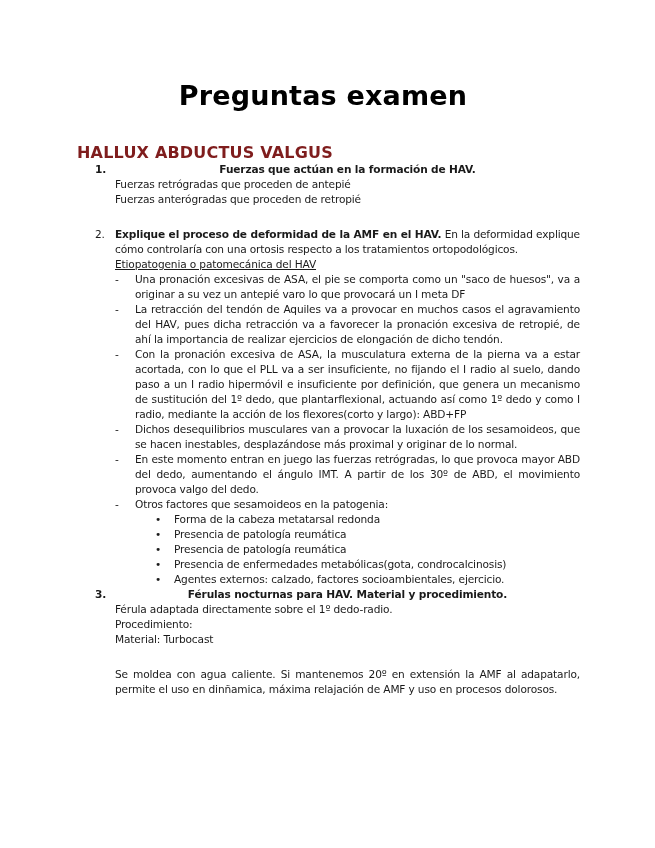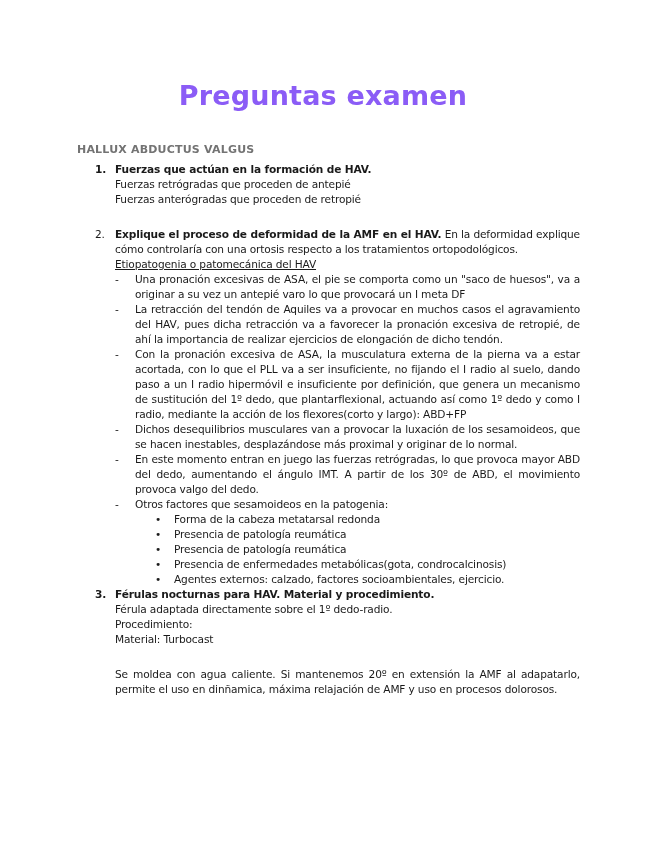--- a/index.html
+++ b/index.html
@@ -1,28 +1,28 @@
 <!DOCTYPE html>
 <html><head>
 <meta charset="utf-8">
 <style>
   html, body { margin:0; padding:0; background:#ffffff; }
   body { width:655px; height:848px; position:relative; overflow:hidden;
          font-family:"DejaVu Sans", sans-serif; color:#1a1a1a; }
   .page { position:absolute; left:0; top:0; width:655px; height:848px; }
   .title { position:absolute; left:0; width:646px; top:80px; text-align:center;
-           color:#8b5cf6; font-size:27px; font-weight:bold; letter-spacing:0.2px; }
-  .heading { position:absolute; left:77px; top:143px; color:#737373;
-             font-size:11px; font-weight:bold; letter-spacing:0.2px; }
+           color:#000000; font-size:27px; font-weight:bold; letter-spacing:0.2px; }
+  .heading { position:absolute; left:77px; top:143px; color:#7f1d1d;
+             font-size:16px; font-weight:bold; letter-spacing:0.2px; }
   .content { position:absolute; left:95px; top:162px; width:485px;
              font-size:10.6px; line-height:15px; letter-spacing:-0.15px; }
   .q { position:relative; padding-left:20px; }
   .q .num { position:absolute; left:0; top:0; font-weight:bold; }
   .q .num.plain { font-weight:normal; }
-  .qtitle { font-weight:bold; }
+  .qtitle { font-weight:bold;text-align:center; }
   .just { text-align:justify;margin-top:20px; }
   .u { text-decoration:underline; }
   .dash-list { margin:0; padding:0; list-style:none; }
   .dash-list > li { position:relative; padding-left:20px; text-align:justify; }
   .dash-list > li .dash { position:absolute; left:0; top:0; }
   .bullet-list { margin:0; padding:0 0 0 40px; list-style:none; }
   .bullet-list li { position:relative; padding-left:19px; }
   .bullet-list li .dot { position:absolute; left:0; top:0; }
 </style>
 </head>

